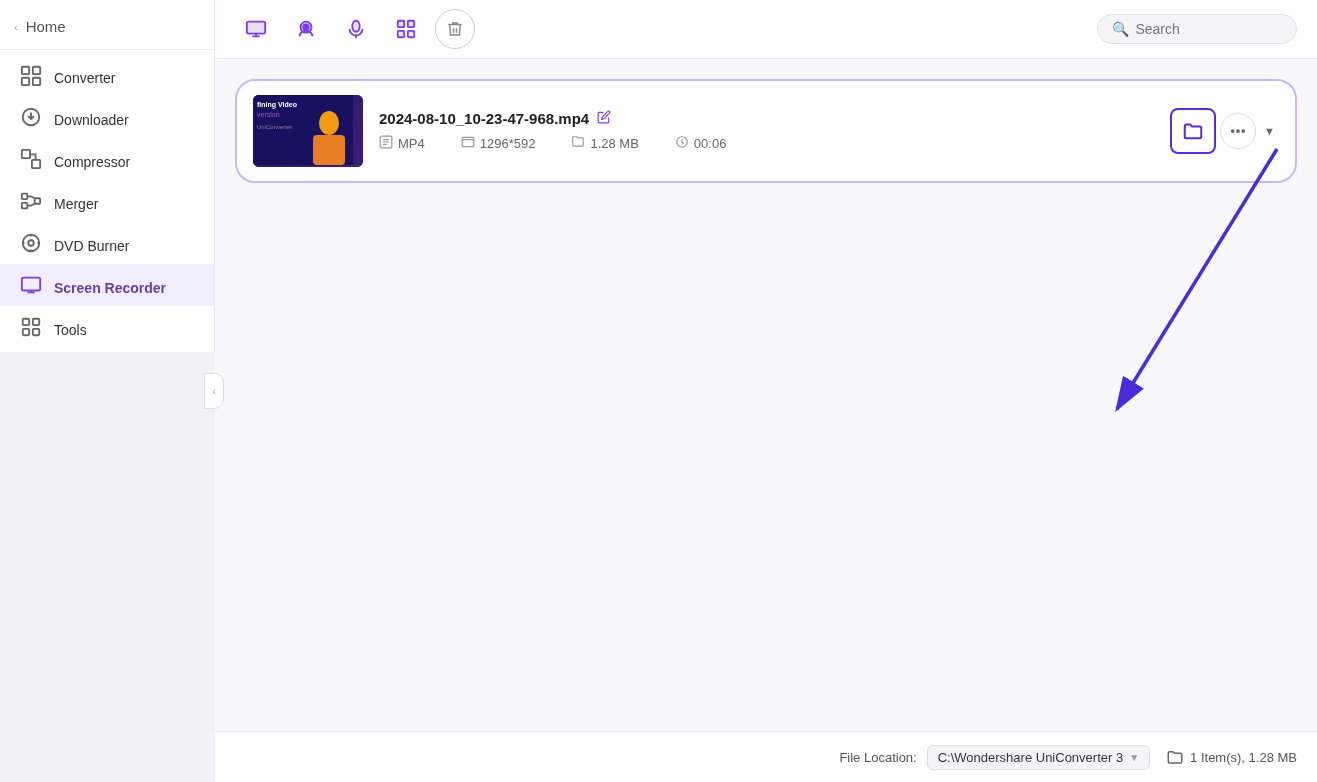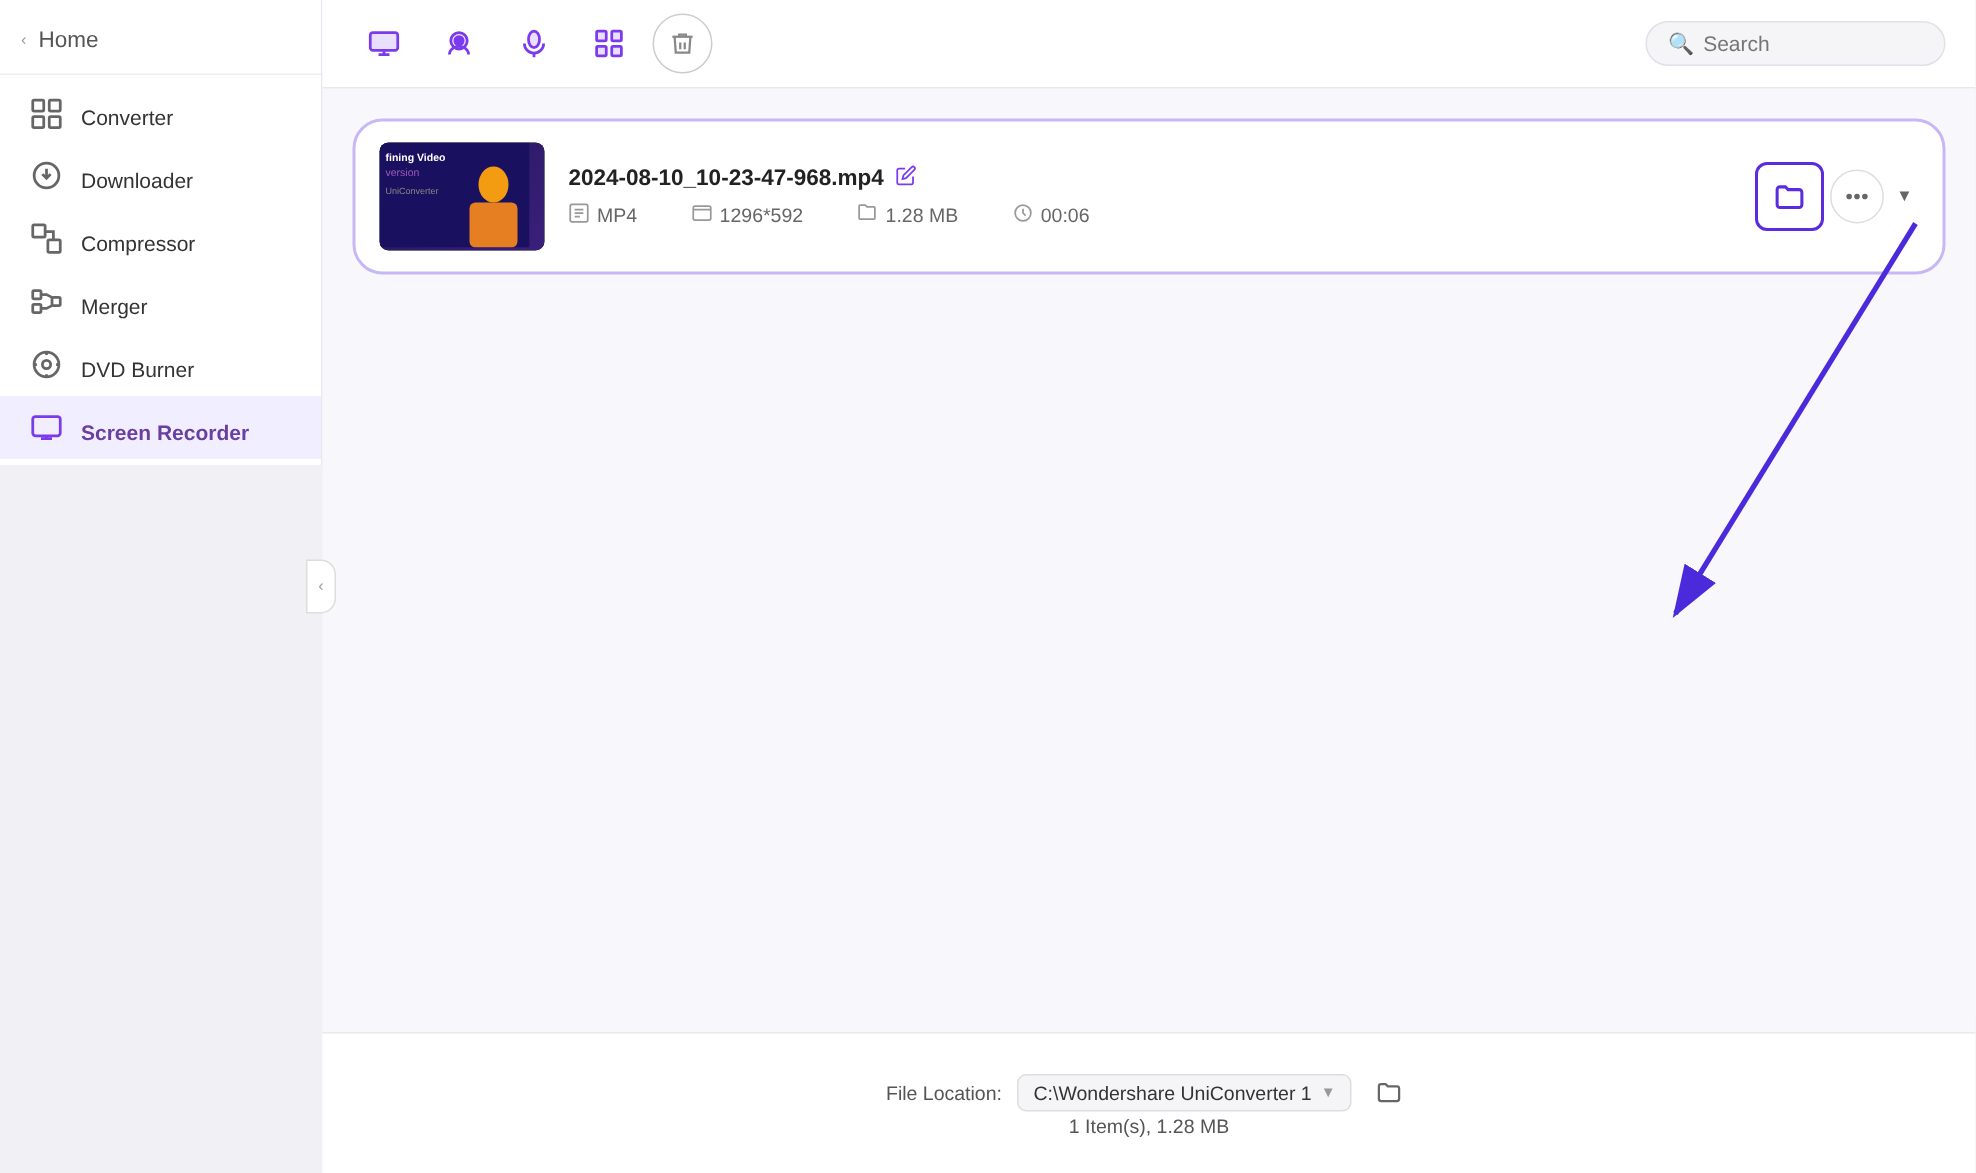--- a/index.html
+++ b/index.html
@@ -346,25 +346,24 @@
       right: 60px;
       width: 200px;
       height: 280px;
       pointer-events: none;
     }
 
     
     .footer {
       background: #fff;
       border-top: 1px solid #e8e8f0;
-      padding: 24px 20px;
+      padding: 10px 20px;
       display: flex;
       align-items: center;
       justify-content: flex-end;
-      flex-direction: column;
     }
 
     .footer-left {
       display: flex;
       align-items: center;
       gap: 10px;
     }
 
     .footer-label {
       font-size: 13px;
@@ -484,20 +483,31 @@
       <div class="sidebar-item active">
         <span class="icon">
           <svg width="22" height="22" viewBox="0 0 24 24" fill="none" stroke="currentColor" stroke-width="2">
             <rect x="2" y="4" width="20" height="14" rx="2"></rect>
             <path d="M8 20h8M12 18v2"></path>
           </svg>
         </span>
         <span>Screen Recorder</span>
       </div>
 
+      <div class="sidebar-item">
+        <span class="icon">
+          <svg width="22" height="22" viewBox="0 0 24 24" fill="none" stroke="currentColor" stroke-width="2">
+            <rect x="3" y="3" width="7" height="7" rx="1"></rect>
+            <rect x="14" y="3" width="7" height="7" rx="1"></rect>
+            <rect x="3" y="14" width="7" height="7" rx="1"></rect>
+            <rect x="14" y="14" width="7" height="7" rx="1"></rect>
+          </svg>
+        </span>
+        <span>Tools</span>
+      </div>
     </div>
 
   </aside>
 
   <div class="collapse-btn">‹</div>
 </div>
 
 <main class="main">
 
   <div class="toolbar">
@@ -645,21 +655,21 @@
         </marker>
       </defs>
       <line x1="210" y1="30" x2="50" y2="290" stroke="#4b2adb" stroke-width="3.5" marker-end="url(#arrowhead)"></line>
     </svg>
   </div>
 
   <div class="footer">
     <div class="footer-left">
       <span class="footer-label">File Location:</span>
       <div class="location-select">
-        <span>C:\Wondershare UniConverter 1</span>
+        <span>C:\Wondershare UniConverter 3</span>
         <span class="chevron-down">▼</span>
       </div>
       <button class="folder-open-btn">
         <svg width="18" height="18" viewBox="0 0 24 24" fill="none" stroke="#666" stroke-width="2">
           <path d="M3 7a2 2 0 012-2h4l2 2h8a2 2 0 012 2v9a2 2 0 01-2 2H5a2 2 0 01-2-2V7z"></path>
         </svg>
       </button>
     </div>
     <div class="footer-right">1 Item(s), 1.28 MB</div>
   </div>

